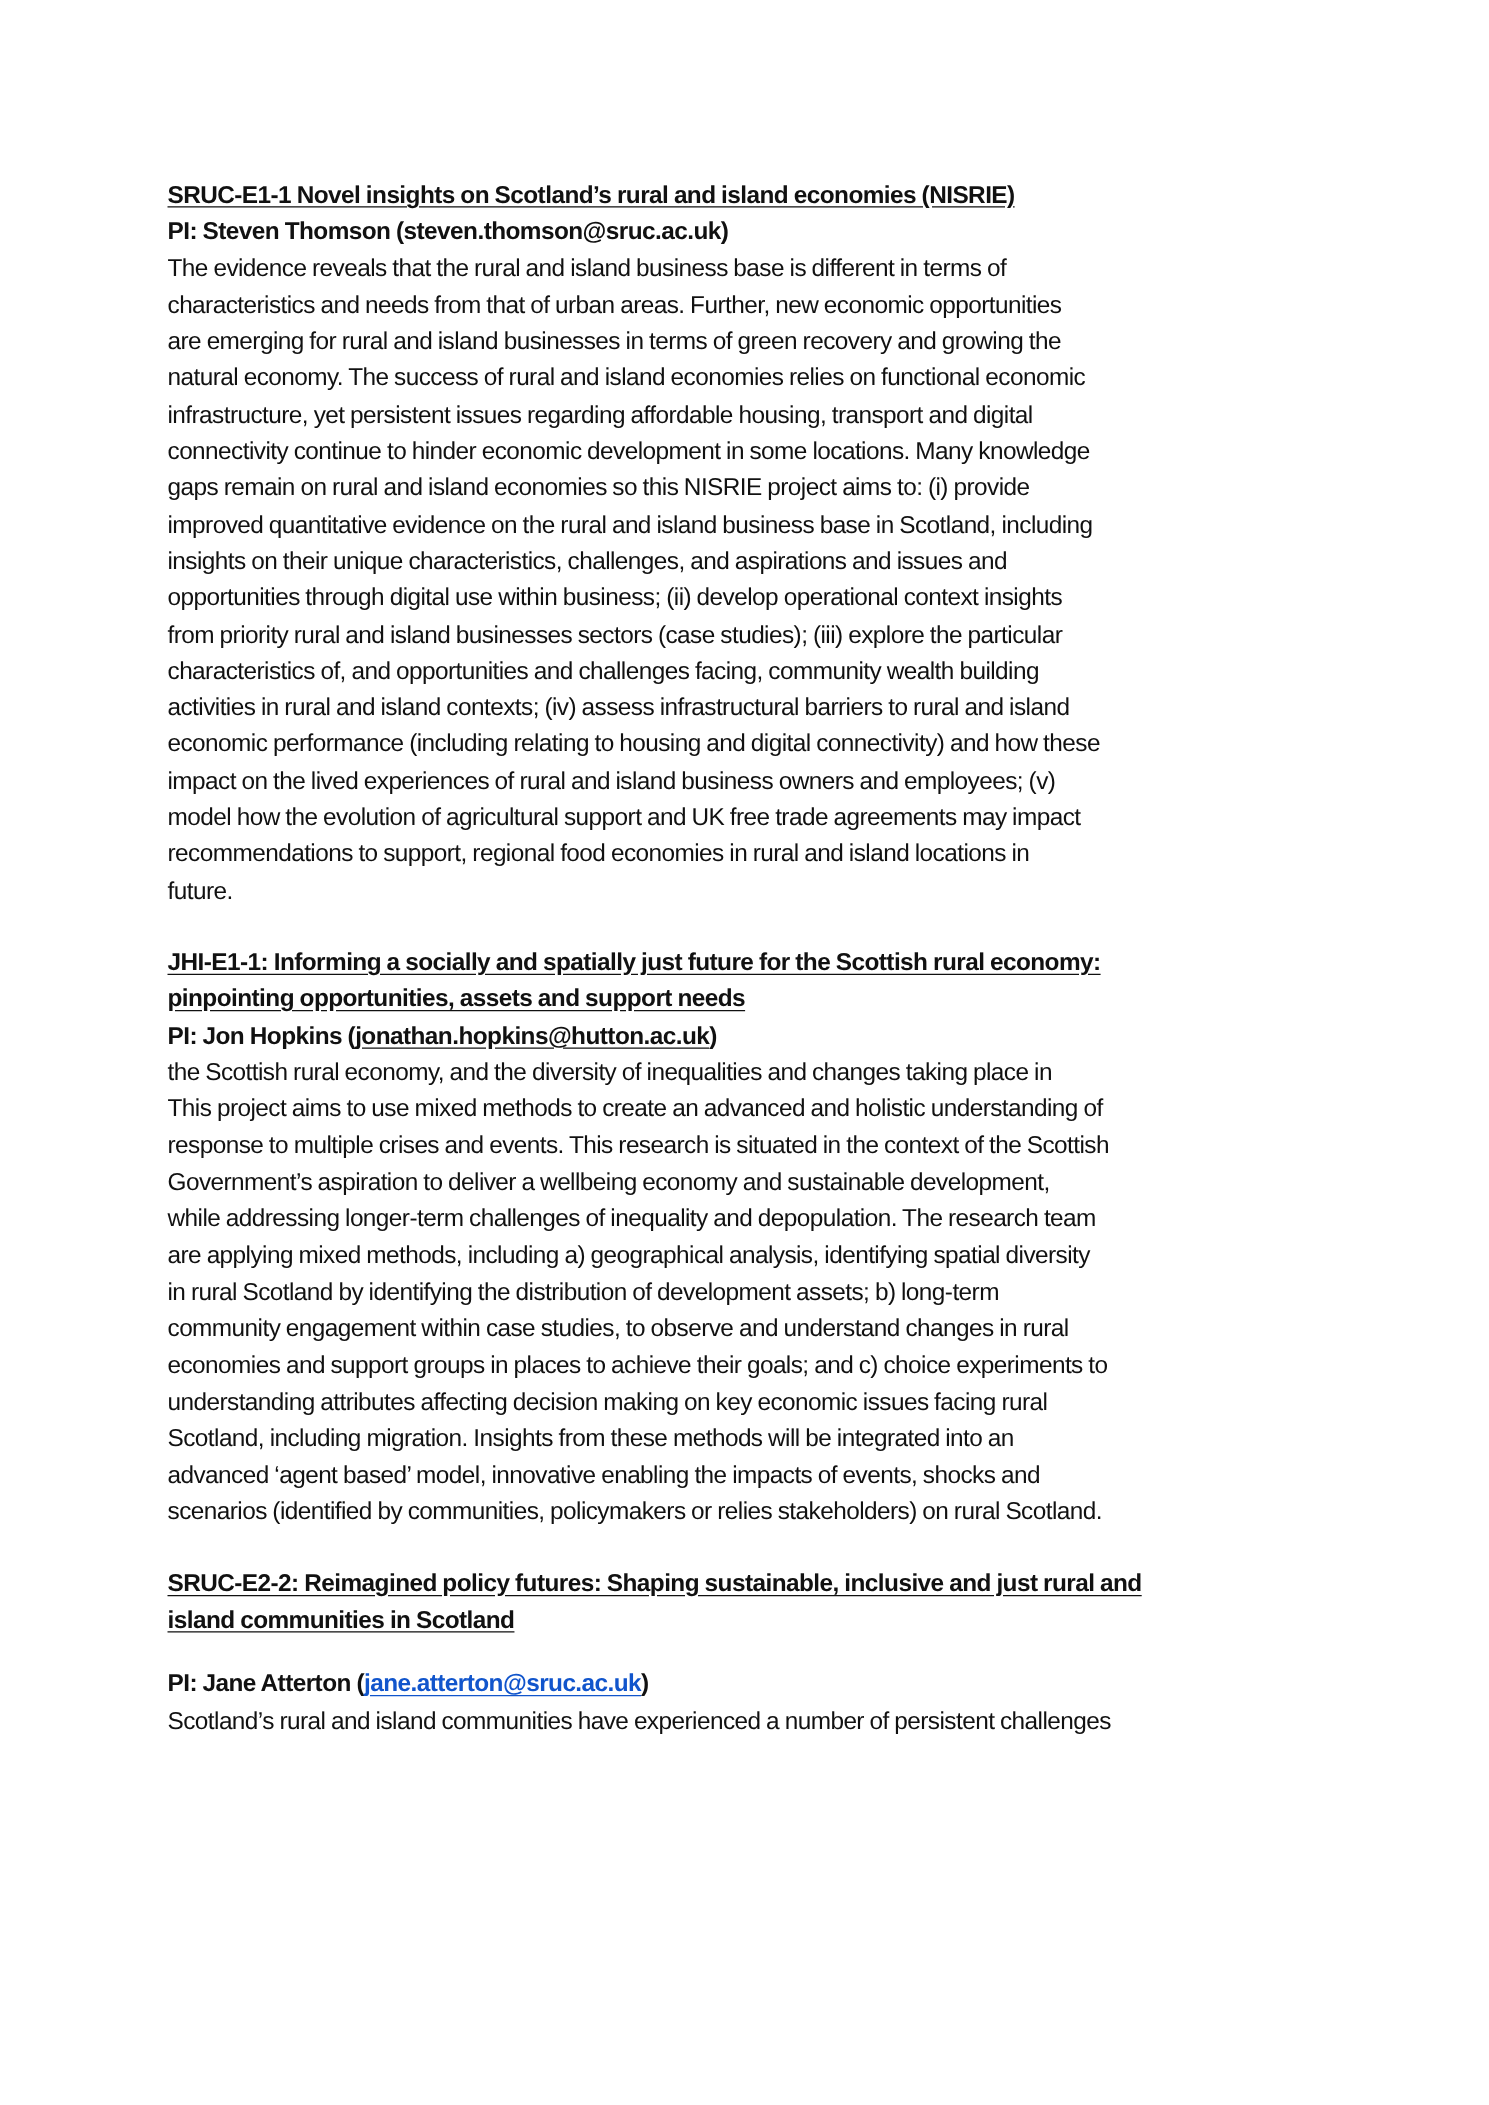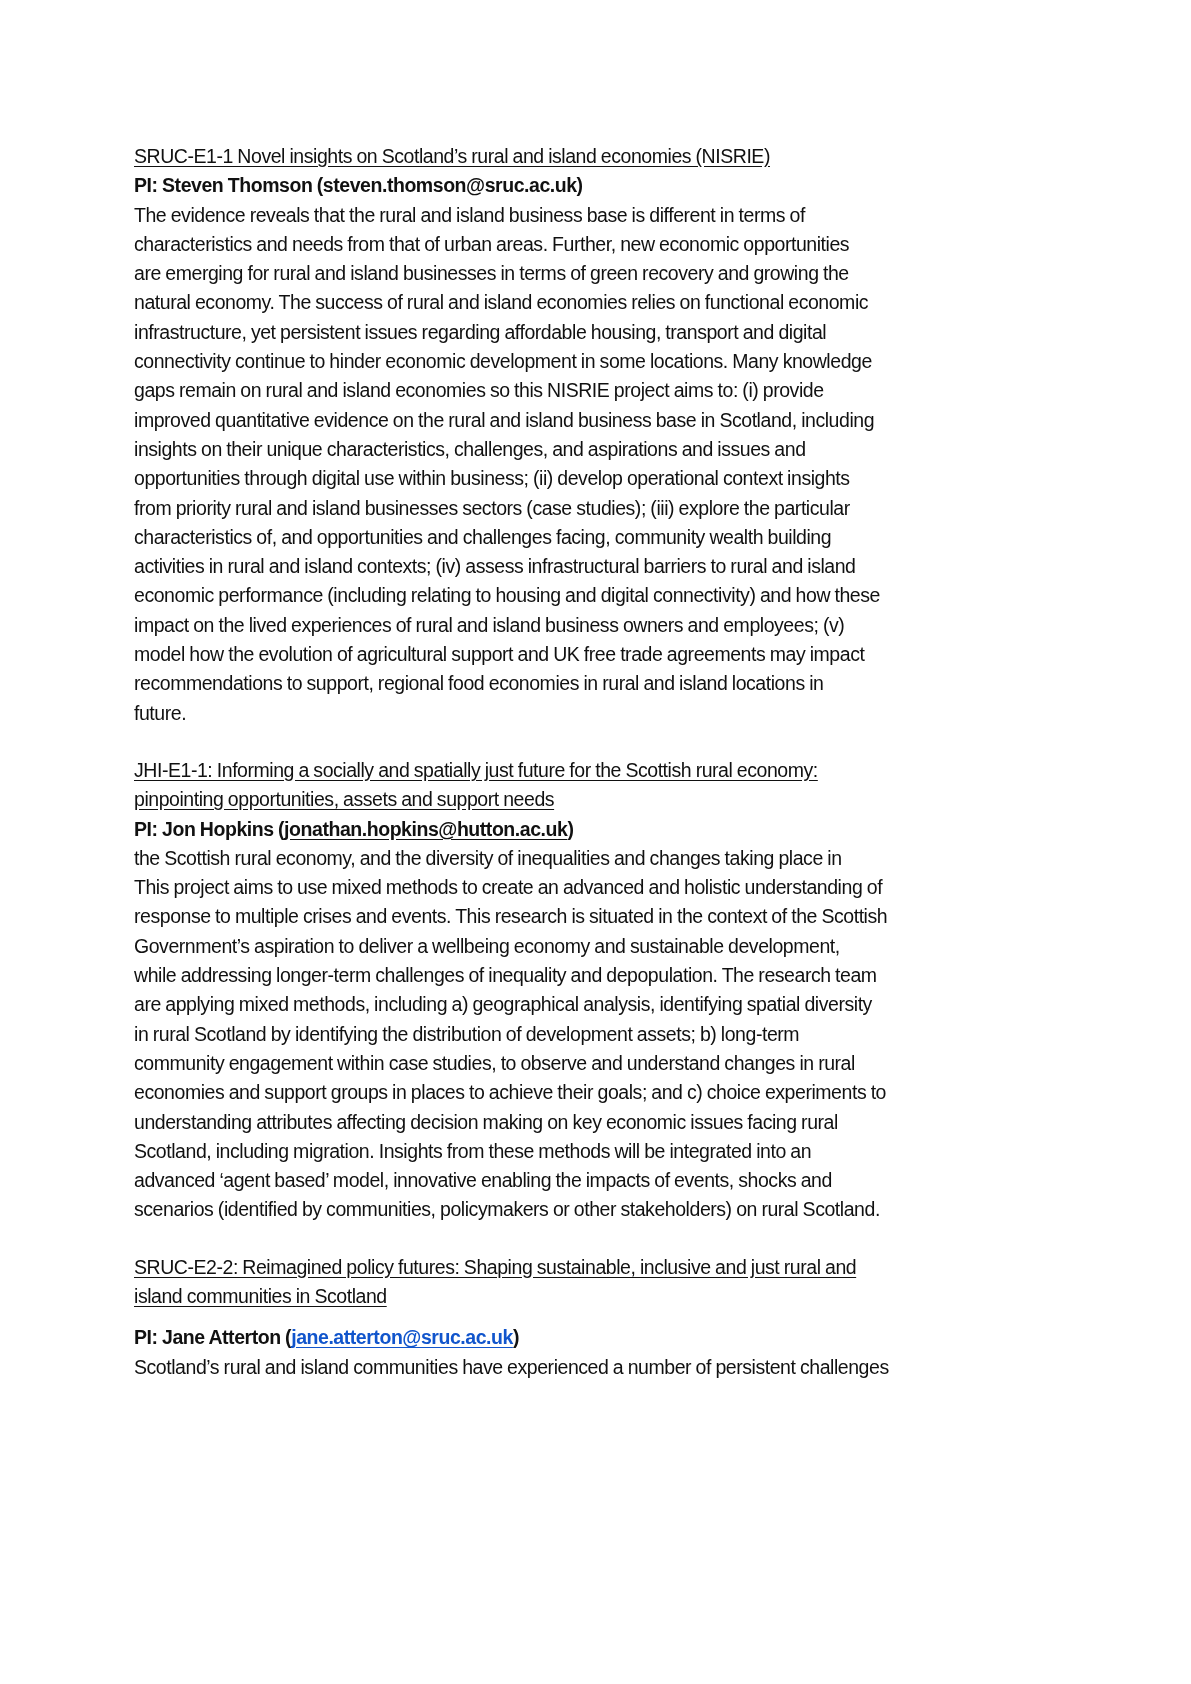--- a/index.html
+++ b/index.html
@@ -22,40 +22,40 @@
       width: 860px;
     }
     .line {
       font-size: 19.5px;
       line-height: 29.3px;
       white-space: nowrap;
       letter-spacing: -0.45px;
       word-spacing: -0.5px;
     }
     .title {
-      font-weight: normal;
+      font-weight: bold;
       text-decoration: underline;
       text-underline-offset: 3px;
     }
     .pi {
       font-weight: bold;
     }
     .email-plain {
       font-weight: bold;
       text-decoration: underline;
       text-underline-offset: 3px;
     }
     .email-link {
       color: #1155cc;
       text-decoration: underline;
       text-underline-offset: 3px;
     }
     .section { margin: 0; }
     .section + .section { margin-top: 28px; }
-    .s3-pi { margin-top: 12px; }
+    .s3-pi { margin-top: 22px; }
     .s3-body { }
   </style>
 </head>
 <body>
 
 <div class="page">
 
   <div class="section">
     <div class="line title">SRUC-E1-1 Novel insights on Scotland’s rural and island economies (NISRIE)</div>
     <div class="line pi">PI: Steven Thomson (steven.thomson@sruc.ac.uk)</div>
@@ -91,21 +91,21 @@
       <div class="line">response to multiple crises and events. This research is situated in the context of the Scottish</div>
       <div class="line">Government’s aspiration to deliver a wellbeing economy and sustainable development,</div>
       <div class="line">while addressing longer-term challenges of inequality and depopulation. The research team</div>
       <div class="line">are applying mixed methods, including a) geographical analysis, identifying spatial diversity</div>
       <div class="line">in rural Scotland by identifying the distribution of development assets; b) long-term</div>
       <div class="line">community engagement within case studies, to observe and understand changes in rural</div>
       <div class="line">economies and support groups in places to achieve their goals; and c) choice experiments to</div>
       <div class="line">understanding attributes affecting decision making on key economic issues facing rural</div>
       <div class="line">Scotland, including migration. Insights from these methods will be integrated into an</div>
       <div class="line">advanced ‘agent based’ model, innovative enabling the impacts of events, shocks and</div>
-      <div class="line">scenarios (identified by communities, policymakers or other stakeholders) on rural Scotland.</div>
+      <div class="line">scenarios (identified by communities, policymakers or relies stakeholders) on rural Scotland.</div>
     </div>
   </div>
 
   <div class="section">
     <div class="line title">SRUC-E2-2: Reimagined policy futures: Shaping sustainable, inclusive and just rural and</div>
     <div class="line title">island communities in Scotland</div>
     <div class="line pi s3-pi"><span>PI: Jane Atterton (</span><span class="email-link">jane.atterton@sruc.ac.uk</span><span>)</span></div>
     <div class="body s3-body">
       <div class="line">Scotland’s rural and island communities have experienced a number of persistent challenges</div>
     </div>

